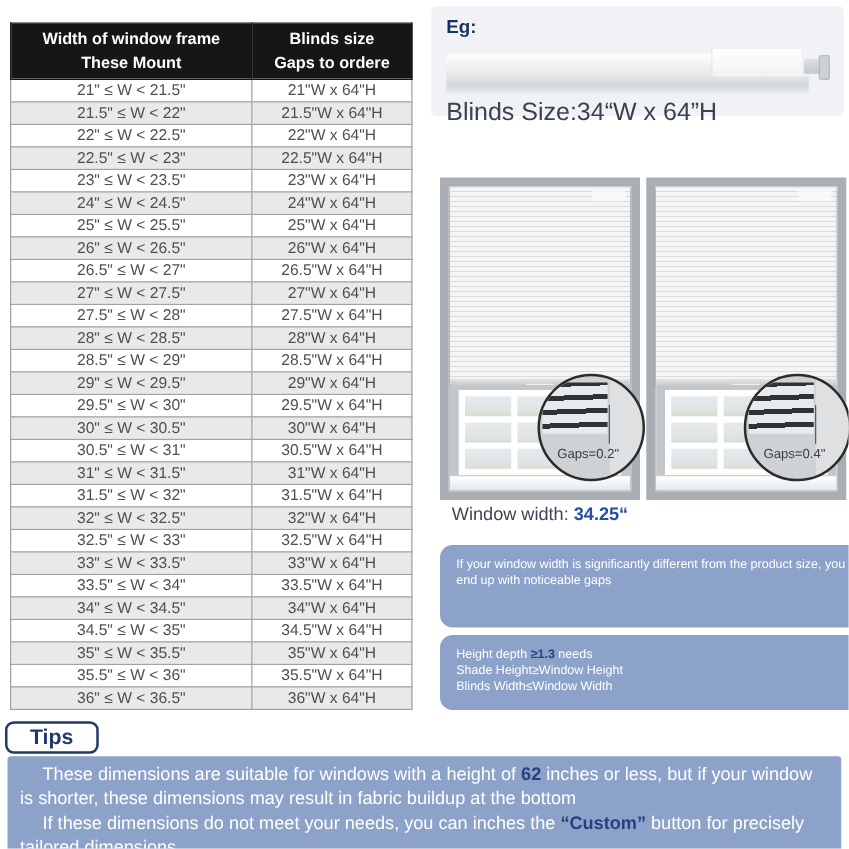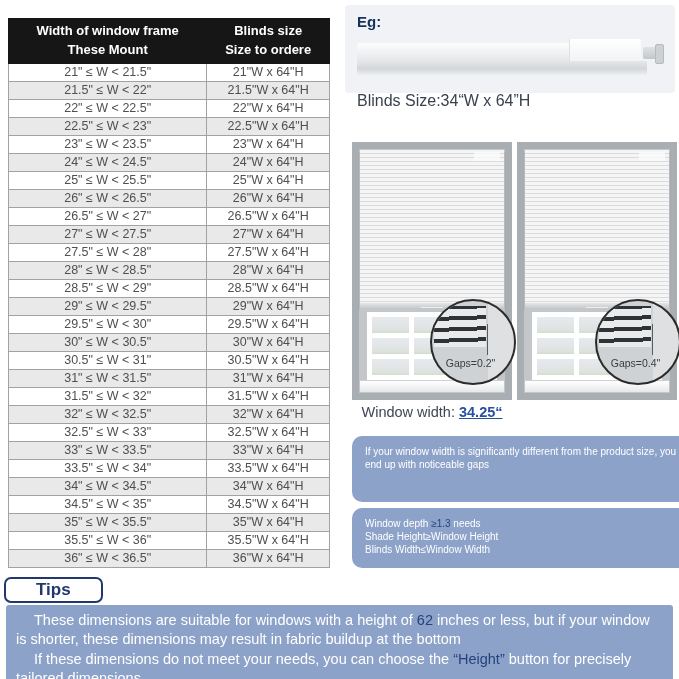--- a/index.html
+++ b/index.html
@@ -29,21 +29,21 @@
   .bar-raise { position: absolute; right: 22px; top: 0; width: 72px; height: 24px;
     background: linear-gradient(180deg, #ffffff 0%, #f0f2f3 100%);
     border-left: 1px solid #dfe2e4; border-radius: 0 2px 0 0; }
   .bar-bottom { position: absolute; left: 0; top: 22px; width: calc(100% - 16px); height: 14px;
     background: linear-gradient(180deg, #e4e6e8 0%, #d4d7da 55%, #eceeef 100%);
     border-radius: 0 0 2px 2px; }
   .bar-knob { position: absolute; right: 2px; top: 8px; width: 18px; height: 12px;
     background: linear-gradient(180deg, #dfe2e4, #c3c7ca); border-radius: 2px; }
   .bar-knob:after { content: ""; position: absolute; right: -3px; top: -3px; width: 7px; height: 18px;
     background: #cdd1d4; border: 1px solid #b7bbbe; border-radius: 2px; }
-  .blinds-size { margin-top: 13px; color: #39424e; font-size: 16px; }
+  .blinds-size { color: #39424e; font-size: 20px; }
 
   
   .window { position: absolute; top: 142px; width: 160px; height: 258px; }
   .frame { position: absolute; inset: 0; border: 7px solid #a9aeb2; background: #fff;
     box-shadow: inset 0 0 0 1px #c2c6c9; }
   .shade { position: absolute; left: 1px; right: 1px; top: 1px; height: 158px;
     background: repeating-linear-gradient(180deg, #f5f5f6 0px, #f5f5f6 3px, #d9dbdd 3px, #d9dbdd 4px);
     box-shadow: 0 2px 2px rgba(0,0,0,0.18); }
   .shade-handle { position: absolute; right: 4px; top: 2px; width: 26px; height: 9px;
     background: #fafbfb; opacity: .8; }
@@ -64,53 +64,53 @@
     border-radius: 50%; border: 2px solid #2b2b2b; overflow: hidden;
     background: linear-gradient(90deg, #cfd2d4 0%, #cfd2d4 68%, #dee0e2 68%, #dee0e2 100%); }
   .mag-stripes { position: absolute; left: 2%; top: 6%; width: 64%; height: 50%;
     background: repeating-linear-gradient(178deg, #2f3335 0px, #2f3335 4px, #e8eaeb 4px, #e8eaeb 11px); }
   .mag-line { position: absolute; left: 67%; top: 28%; width: 1px; height: 38%; background: #5a5d5f; }
   .mag-label { position: absolute; left: 0; right: 6%; bottom: 17%; text-align: center;
     font-size: 10.5px; color: #3a3d40; }
 
   .win-label { position: absolute; top: 404px; width: 160px; text-align: center;
     font-size: 14.5px; color: #3f4652; }
-  .win-label b { color: #27509f; text-decoration: underline; }
+  .win-label b { color: #27509f; }
 
   
   .note-box { position: absolute; left: 352px; width: 366px; background: #8da2c8;
     border-radius: 10px; color: #ffffff; font-size: 10px; line-height: 1.32; padding: 9px 13px; }
   .note-gaps { top: 436px; height: 66px; }
   .note-depth { top: 508px; height: 60px; }
-  .accent { color: #24437e; font-weight: normal; }
+  .accent { color: #24437e; font-weight: bold; }
 
   
   .tips-badge { position: absolute; left: 4px; top: 577px; z-index: 2; background: #ffffff;
-    border: 2px solid #20386b; border-radius: 7px; padding: 1px 30px;
+    border: 2px solid #20386b; border-radius: 7px; padding: 1px 18px;
     color: #20386b; font-size: 17px; font-weight: bold; }
   .tips-box { position: absolute; left: 6px; top: 605px; width: 667px; height: 79px; z-index: 1;
     background: #8da2c8; border-radius: 3px; color: #ffffff; font-size: 14.5px;
     line-height: 1.3; padding: 5px 10px 0 10px; }
   .tips-box p { text-indent: 18px; margin: 1px 0; }
 </style>
 </head>
 <body>
 
 <div class="canvas">
 
   <table class="size-table">
     <thead>
       <tr>
         <th>
           <span>Width of window frame</span><br>
           <span>These Mount</span>
         </th>
         <th>
           <span>Blinds size</span><br>
-          <span>Size to ordere</span>
+          <span>Gaps to ordere</span>
         </th>
       </tr>
     </thead>
     <tbody>
         <tr>
           <td>21" ≤ W &lt; 21.5"</td>
           <td>21"W x 64"H</td>
         </tr>
         <tr class="alt">
           <td>21.5" ≤ W &lt; 22"</td>
@@ -300,29 +300,29 @@
 
   <div class="win-label" style="left:352px">
     <span>Window width: </span><b>34.25“</b>
   </div>
 
   <div class="note-box note-gaps">
     <span>If your window width is significantly different from the product size, you may end up with noticeable gaps</span>
   </div>
   <div class="note-box note-depth">
     <div>
-      <span>Window depth </span><span class="accent">≥1.3</span><span> needs</span>
+      <span>Height depth </span><span class="accent">≥1.3</span><span> needs</span>
     </div>
     <div>Shade Height≥Window Height</div>
     <div>Blinds Width≤Window Width</div>
   </div>
 
   <div class="tips-badge">Tips</div>
   <div class="tips-box">
     <p>
       <span>These dimensions are suitable for windows with a height of </span><span class="accent">62</span><span> inches or less, but if your window is shorter, these dimensions may result in fabric buildup at the bottom</span>
     </p>
     <p>
-      <span>If these dimensions do not meet your needs, you can choose the </span><span class="accent">“Height”</span><span>  button for precisely tailored dimensions</span>
+      <span>If these dimensions do not meet your needs, you can inches the </span><span class="accent">“Custom”</span><span>  button for precisely tailored dimensions</span>
     </p>
   </div>
 
 </div>
 
 </body></html>

